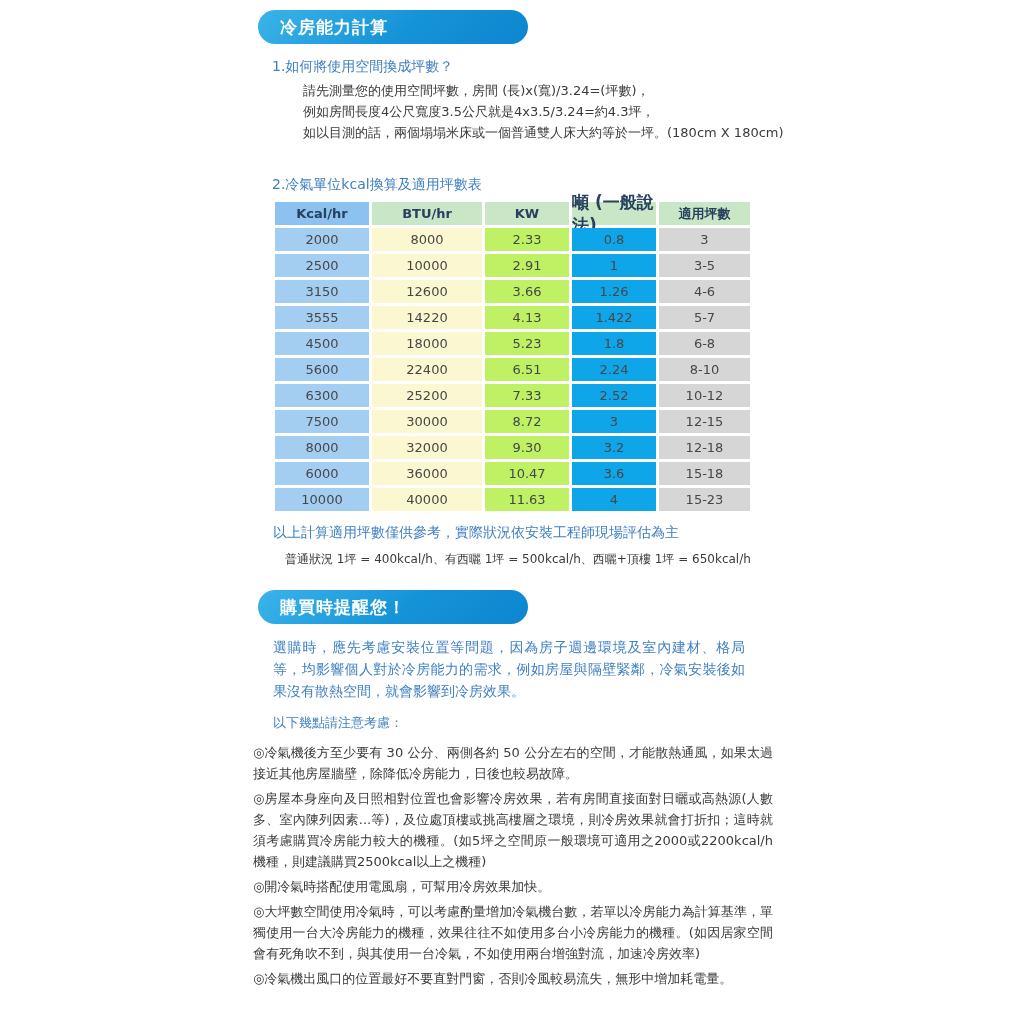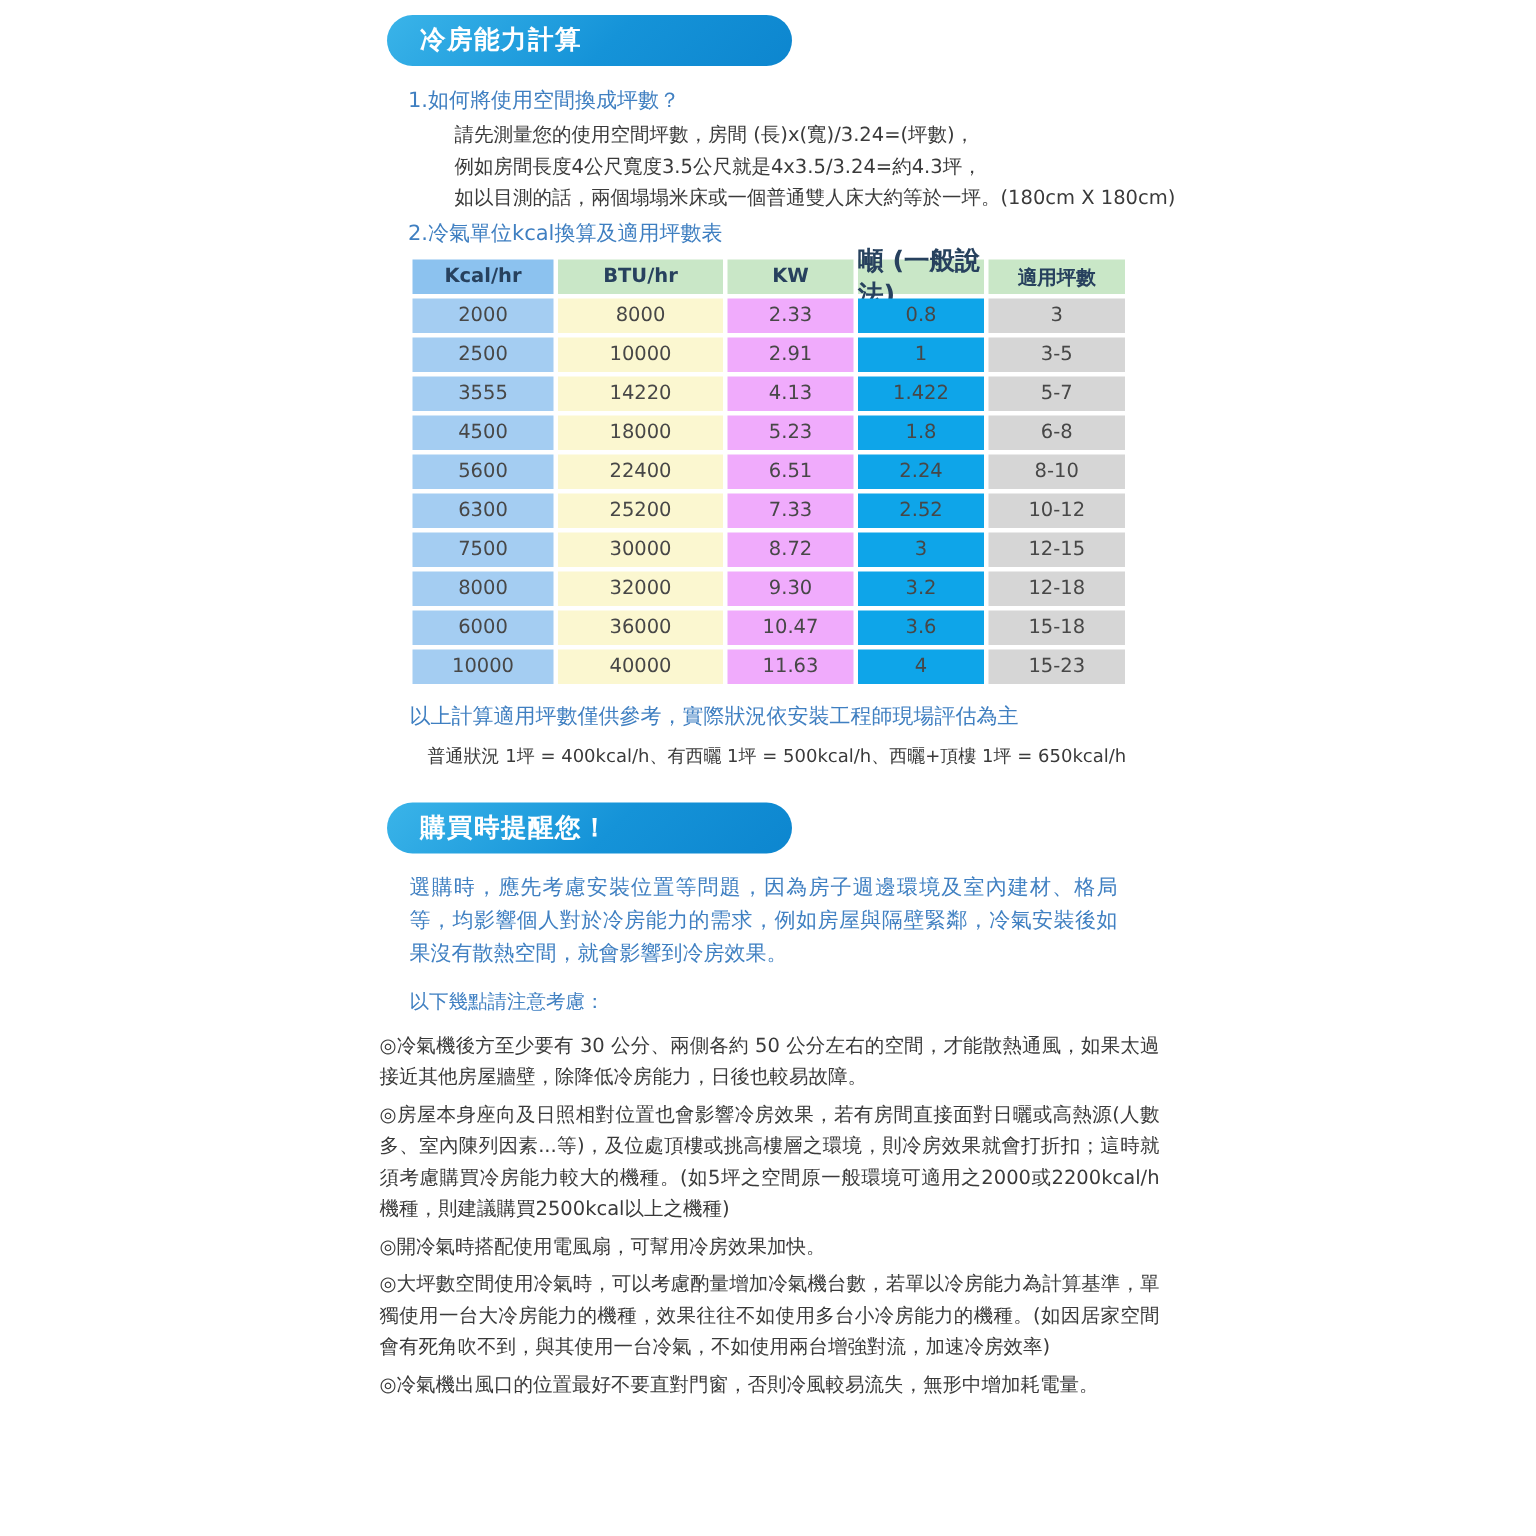--- a/index.html
+++ b/index.html
@@ -23,21 +23,21 @@
 
   
   .tbl{margin:8px 0 0 17px;}
   .trow{display:flex;margin-bottom:3px;}
   .tcell{
     height:23px;display:flex;align-items:center;justify-content:center;
     font-size:13px;color:#474747;margin-right:3px;
   }
   .tcell:nth-child(1){width:94px;background:#a4cdf2;text-align:center;}
   .tcell:nth-child(2){width:110px;background:#fbf7d0;}
-  .tcell:nth-child(3){width:84px;background:#f0abfc;}
+  .tcell:nth-child(3){width:84px;background:#bef264;}
   .tcell:nth-child(4){width:84px;background:#0ea5e9;}
   .tcell:nth-child(5){width:91px;background:#d6d6d6;margin-right:0;}
   .thead .tcell{font-weight:bold;color:#27415e;}
   .thead .tcell:nth-child(1){background:#8cc2ef;}
   .thead .tcell:nth-child(2),
   .thead .tcell:nth-child(3),
   .thead .tcell:nth-child(4),
   .thead .tcell:nth-child(5){background:#c9e7c7;}
   .thead .tcell:nth-child(4){font-size:17px;}
 
@@ -56,21 +56,21 @@
 
   <div class="titlebar">冷房能力計算</div>
 
   <div class="q-title">1.如何將使用空間換成坪數？</div>
   <div class="q-lines">
       <div>請先測量您的使用空間坪數，房間 (長)x(寬)/3.24=(坪數)，</div>
       <div>例如房間長度4公尺寬度3.5公尺就是4x3.5/3.24=約4.3坪，</div>
       <div>如以目測的話，兩個塌塌米床或一個普通雙人床大約等於一坪。(180cm X 180cm)</div>
     </div>
 
-  <div class="q-title" style="margin-top:4px;">2.冷氣單位kcal換算及適用坪數表</div>
+  <div class="q-title" style="margin-top:33px;">2.冷氣單位kcal換算及適用坪數表</div>
 
   <div class="tbl">
     <div class="trow thead">
       <div class="tcell">Kcal/hr</div>
       <div class="tcell">BTU/hr</div>
       <div class="tcell">KW</div>
       <div class="tcell">噸 (一般說法)</div>
       <div class="tcell">適用坪數</div>
     </div>
     <div>
@@ -80,20 +80,27 @@
           <div class="tcell">2.33</div>
           <div class="tcell">0.8</div>
           <div class="tcell">3</div>
         </div>
         <div class="trow">
           <div class="tcell">2500</div>
           <div class="tcell">10000</div>
           <div class="tcell">2.91</div>
           <div class="tcell">1</div>
           <div class="tcell">3-5</div>
+        </div>
+        <div class="trow">
+          <div class="tcell">3150</div>
+          <div class="tcell">12600</div>
+          <div class="tcell">3.66</div>
+          <div class="tcell">1.26</div>
+          <div class="tcell">4-6</div>
         </div>
         <div class="trow">
           <div class="tcell">3555</div>
           <div class="tcell">14220</div>
           <div class="tcell">4.13</div>
           <div class="tcell">1.422</div>
           <div class="tcell">5-7</div>
         </div>
         <div class="trow">
           <div class="tcell">4500</div>

